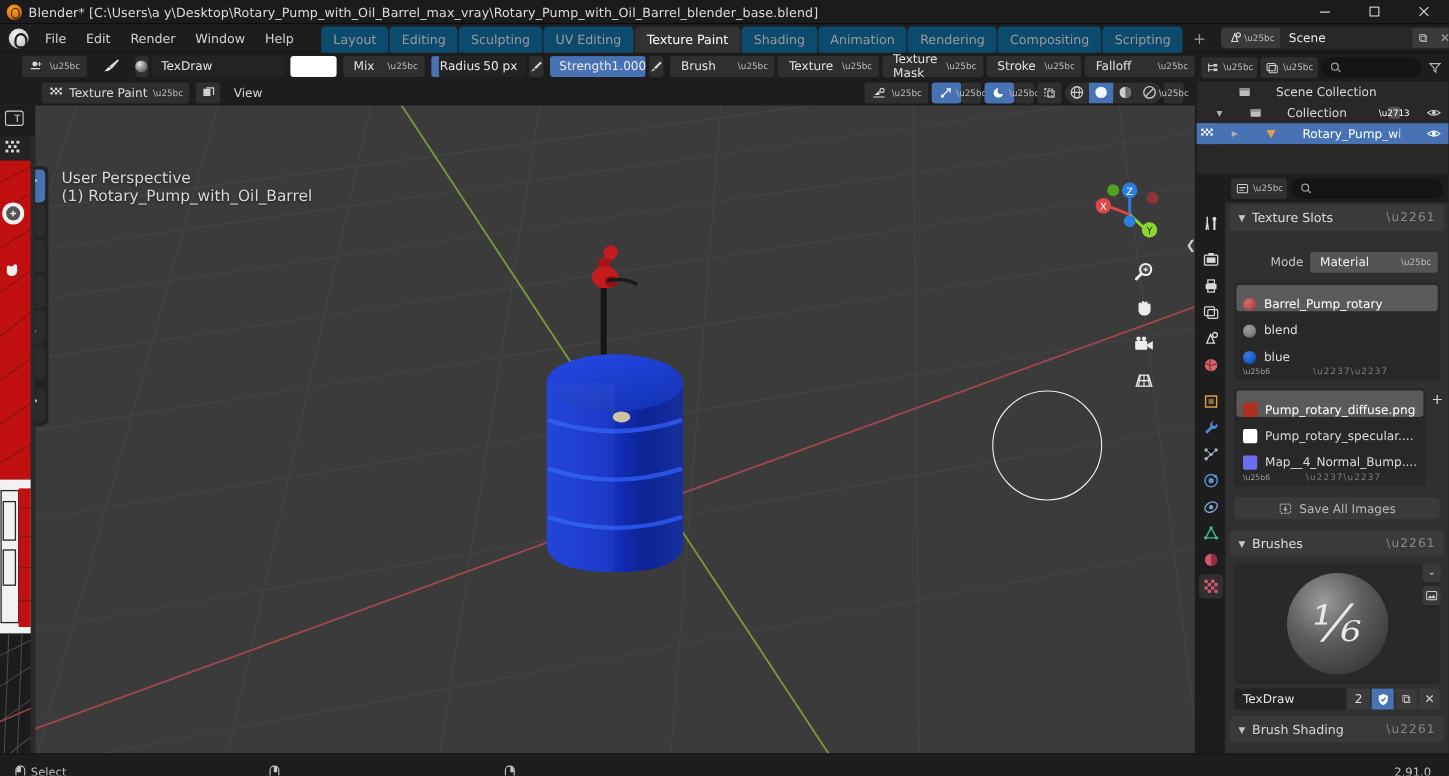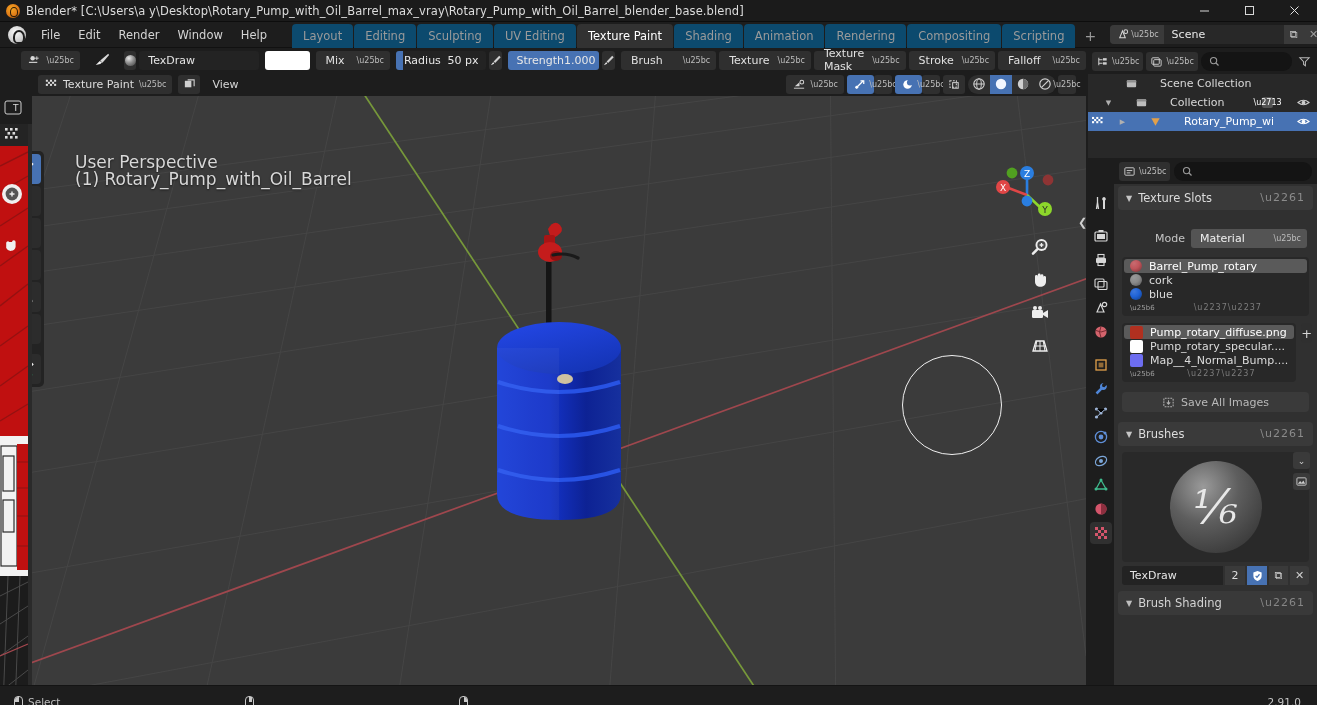--- a/index.html
+++ b/index.html
@@ -158,22 +158,22 @@
   }
   .shade-btn.active { background: #4772b3; color: #fff; }
 
   
   .vp-canvas {
     position: absolute; top: 48px; left: 0; width: 1086px; height: 589px;
     background: #3b3b3b; overflow: hidden;
   }
   .grid-svg { position: absolute; inset: 0; }
   .vp-text {
-    position: absolute; left: 56px; top: 58px; font-size: 17px; color: #d8d8d8;
-    line-height: 17px; text-shadow: 0 1px 2px rgba(0,0,0,.6); pointer-events: none; margin-left: 19px;
+    position: absolute; left: 56px; top: 58px; font-size: 14px; color: #d8d8d8;
+    line-height: 17px; text-shadow: 0 1px 2px rgba(0,0,0,.6); pointer-events: none;
   }
   .brush-circle {
     position: absolute; left: 902px; top: 259px; width: 100px; height: 100px;
     border: 1.4px solid #ffffff; border-radius: 50%; opacity: .92;
   }
 
   
   .tool-col {
     position: absolute; left: 8px; top: 55px; width: 36px;
     background: #232323; border-radius: 5px; padding: 3px;
@@ -267,21 +267,21 @@
   .prop-row { display: flex; align-items: center; gap: 6px; padding: 3px 10px; margin-top: 16px; }
   .prop-label { font-size: 11px; color: #c4c4c4; }
   .prop-dd {
     flex: 1; height: 19px; background: #545454; border-radius: 3px; display: flex;
     align-items: center; justify-content: space-between; padding: 0 6px 0 9px;
     color: #f0f0f0; font-size: 11px;
   }
 
   .list-box { margin: 6px 8px 0 8px; background: #282828; border-radius: 4px; padding: 2px; }
   .list-row {
-    display: flex; align-items: center; gap: 7px; height: 14px; padding: 0 6px;
+    display: flex; align-items: flex-end; gap: 7px; height: 24px; padding: 0 6px;
     font-size: 11px; color: #dcdcdc; border-radius: 3px;
   }
   .list-row.selected { background: #5a5a5a; color: #fff; }
   .mat-ball { width: 12px; height: 12px; border-radius: 50%; flex: none; }
   .list-foot { display: flex; align-items: center; height: 13px; padding: 0 6px; }
   .list-foot .tri { font-size: 7px; color: #9e9e9e; }
   .list-foot .grip { margin: 0 auto; color: #7d7d7d; font-size: 8px; letter-spacing: 1px; }
 
   .tex-wrap { display: flex; margin: 7px 8px 0 8px; gap: 5px; }
   .tex-box { flex: 1; background: #282828; border-radius: 4px; padding: 2px; }
@@ -487,21 +487,21 @@
         <div class="dropdown" style="padding-left:10px;gap:8px">
           <span>Texture Mask</span>
             <span class="caret">\u25bc</span>
         </div>
         <div class="gap-sm"></div>
         <div class="dropdown" style="padding-left:10px;gap:8px">
           <span>Stroke</span>
             <span class="caret">\u25bc</span>
         </div>
         <div class="gap-sm"></div>
-        <div class="dropdown" style="padding-left:10px;gap:12px">
+        <div class="dropdown" style="padding-left:10px;gap:24px">
           <span>Falloff</span>
             <span class="caret">\u25bc</span>
         </div>
       </div>
 
       <div class="vp-row vp-row2">
         <div style="width:38px"></div>
         <div class="mode-sel">
           <svg width="14" height="12" viewBox="0 0 16 14">
             <g fill="#dcdcdc">
@@ -1050,21 +1050,21 @@
         </div>
       </div>
 
       <div class="list-box">
         <div class="list-row selected">
           <span class="mat-ball" id="mat0" style="background: radial-gradient(circle at 34% 28%, rgba(255, 255, 255, 0.133), rgb(192, 84, 90) 45%, rgba(0, 0, 0, 0.4) 100%), rgb(192, 84, 90);"></span>
           <span>Barrel_Pump_rotary</span>
         </div>
         <div class="list-row">
           <span class="mat-ball" id="mat1" style="background: radial-gradient(circle at 34% 28%, rgba(255, 255, 255, 0.133), rgb(138, 138, 138) 45%, rgba(0, 0, 0, 0.4) 100%), rgb(138, 138, 138);"></span>
-          <span>cork</span>
+          <span>blend</span>
         </div>
         <div class="list-row">
           <span class="mat-ball" id="mat2" style="background: radial-gradient(circle at 34% 28%, rgba(255, 255, 255, 0.133), rgb(31, 99, 216) 45%, rgba(0, 0, 0, 0.4) 100%), rgb(31, 99, 216);"></span>
           <span>blue</span>
         </div>
         <div class="list-foot">
           <span class="tri">\u25b6</span>
           <span class="grip">\u2237\u2237</span>
         </div>
       </div>

